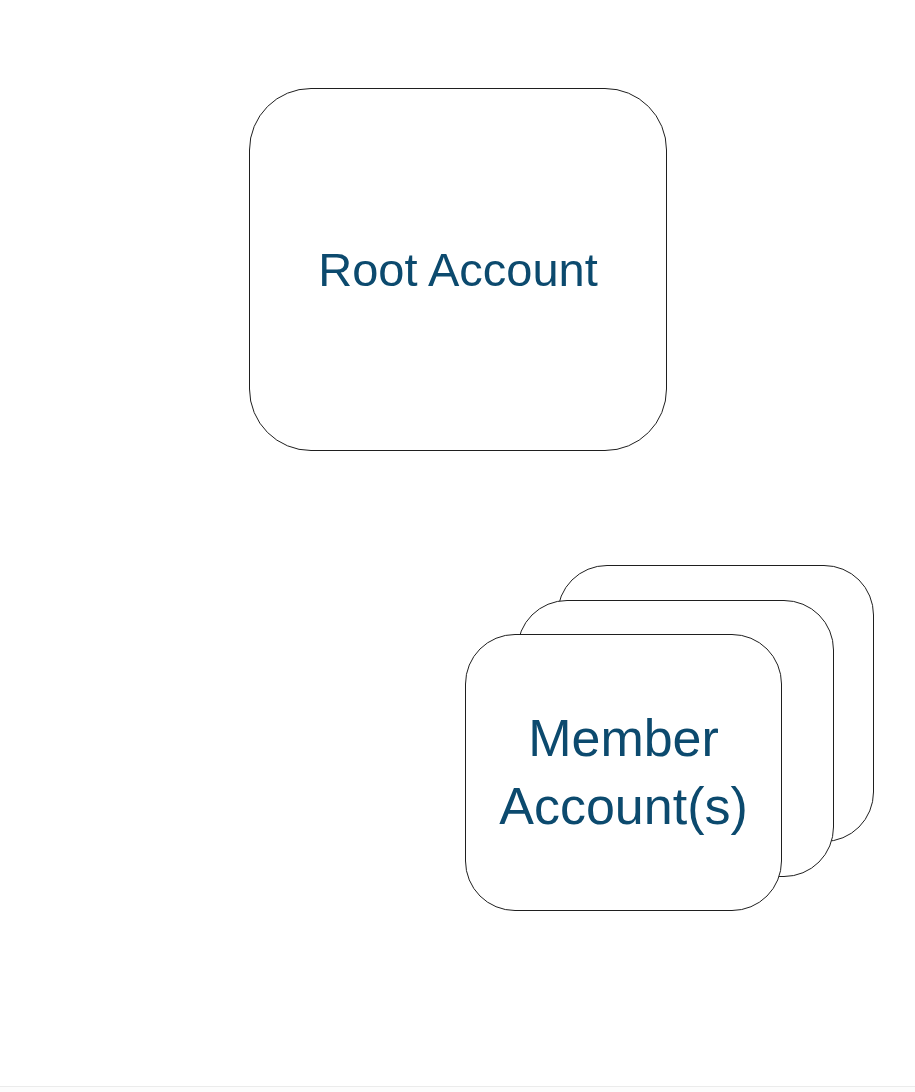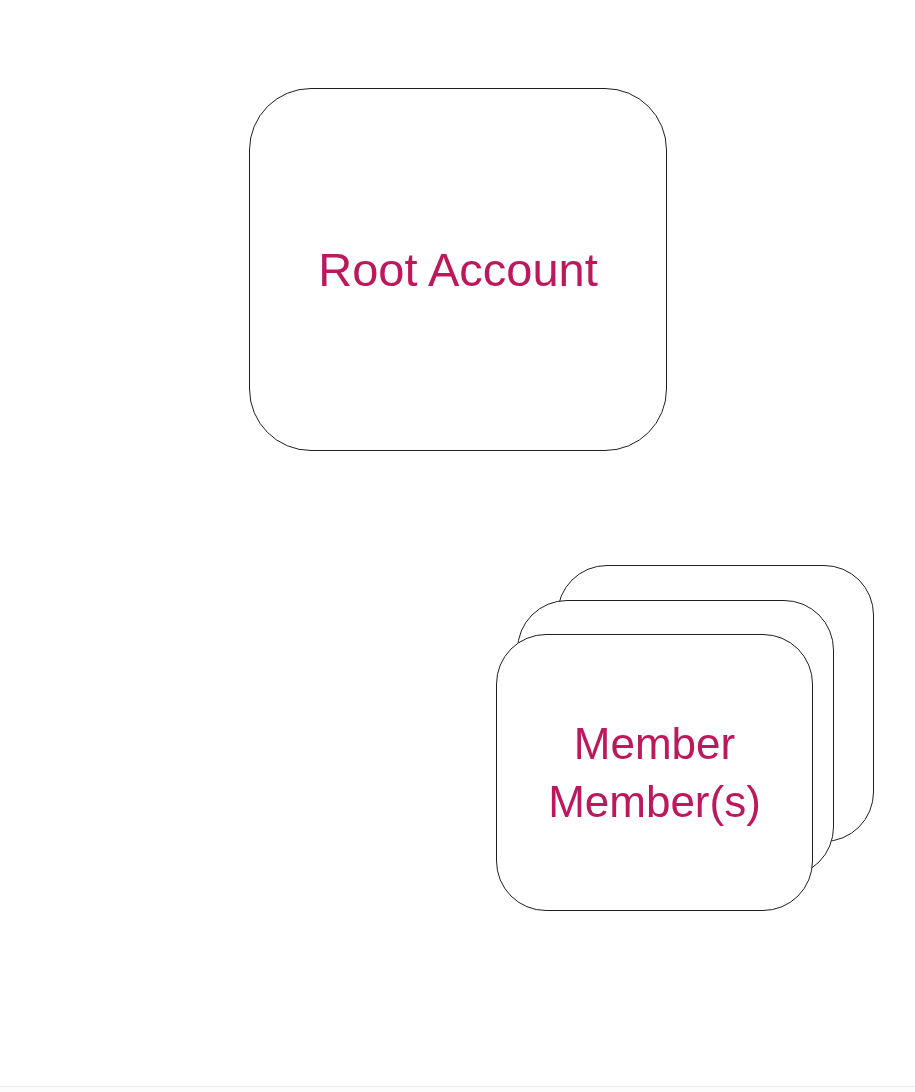--- a/index.html
+++ b/index.html
@@ -7,21 +7,21 @@
     padding: 0;
     background: #ffffff;
   }
   .canvas {
     position: relative;
     width: 915px;
     height: 1092px;
     background: #ffffff;
     overflow: hidden;
     font-family: "Liberation Sans", "DejaVu Sans", sans-serif;
-    color: #be185d;
+    color: #0c4a6e;
   }
   .node {
     position: absolute;
     background: #ffffff;
     border: 1.5px solid #1f1f1f;
     box-sizing: border-box;
     display: flex;
     flex-direction: column;
     align-items: center;
     justify-content: center;
@@ -51,23 +51,23 @@
   }
   .stack-back {
     left: 557px;
     top: 565px;
   }
   .stack-middle {
     left: 517px;
     top: 600px;
   }
   .stack-front {
-    left: 496px;
+    left: 465px;
     top: 634px;
-    font-size: 44px;
+    font-size: 52px;
     line-height: 1.3;
     text-align: right;
   }
   .node-line {
     display: block;
     white-space: nowrap;
   }
   .bottom-divider {
     position: absolute;
     left: 0;
@@ -87,18 +87,18 @@
     <span class="node-line">Root Account</span>
   </div>
 
 
   <div class="node stack-card stack-back"></div>
 
   <div class="node stack-card stack-middle"></div>
 
   <div class="node stack-card stack-front">
     <span class="node-line">Member</span>
-    <span class="node-line">Member(s)</span>
+    <span class="node-line">Account(s)</span>
   </div>
 
   <div class="bottom-divider"></div>
 
 </div>
 
 </body></html>

